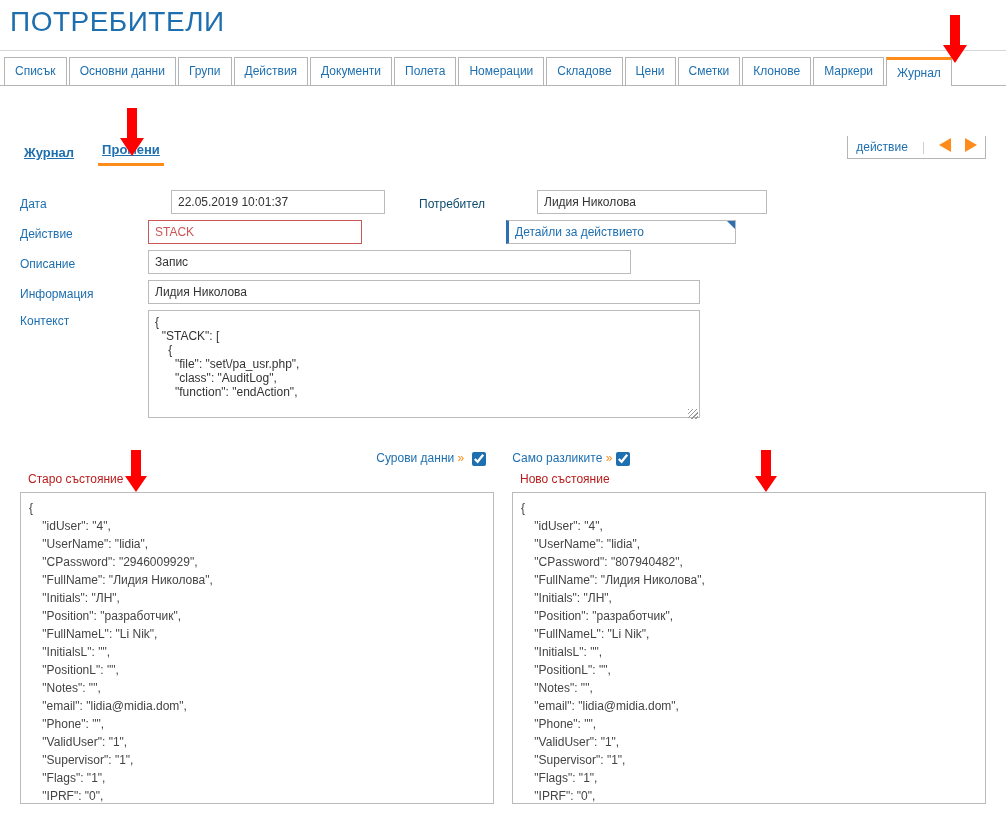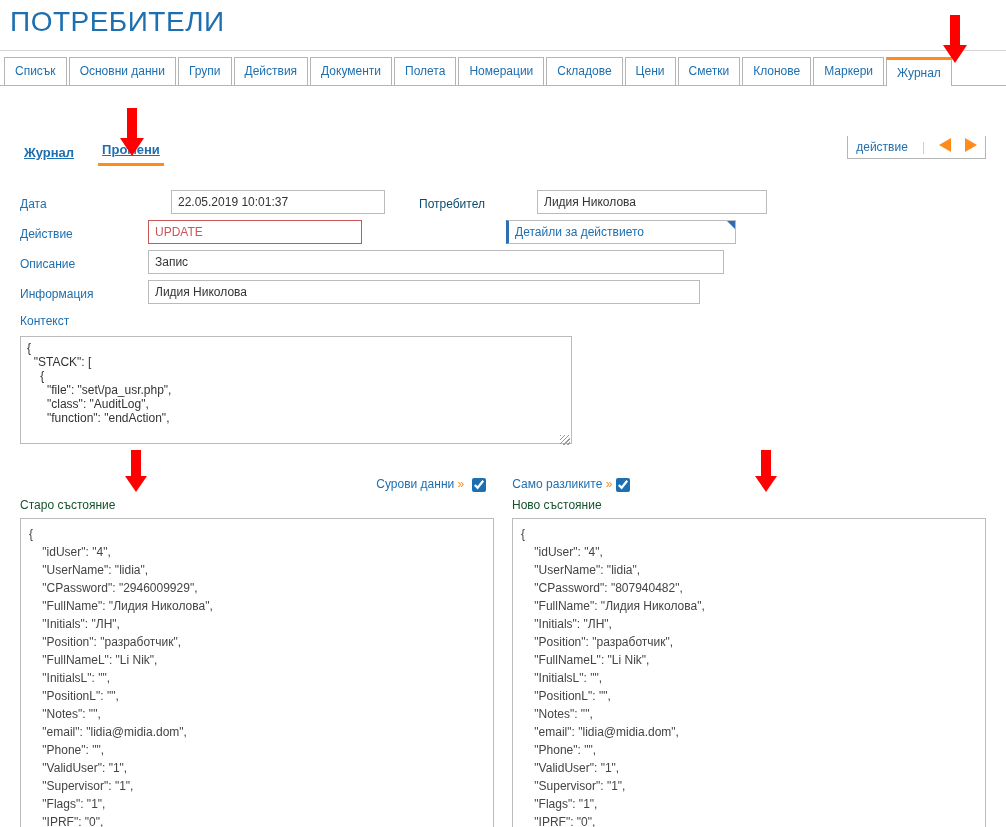--- a/index.html
+++ b/index.html
@@ -26,38 +26,38 @@
   .chevron svg polygon { fill: #ff8c1a; }
 
   .form { margin-top: 24px; }
   .row { display: flex; align-items: center; margin-bottom: 6px; gap: 8px; }
   .lbl { width: 120px; color: #1d6fb0; padding-top: 4px; }
   .lbl-user { width: 110px; color: #0c4a6e; padding-top: 4px; }
   .field { border: 1px solid #bbb; padding: 4px 6px; min-height: 22px; font-size: 12px; }
   .w-date { width: 214px; margin-left: 23px; }
   .w-user { width: 230px; }
   .w-act { width: 214px; }
-  .w-desc { width: 576px; }
+  .w-desc { width: 483px; }
   .w-info { width: 552px; }
   .field.update { border: 1px solid #c55; color: #c55; }
   .field.details { border-left: 3px solid #2d6fb3; color: #1d6fb0; position: relative; width: 230px; }
   .field.details:after { content: ""; position: absolute; right: 0; top: 0; border-top: 8px solid #2d6fb3; border-left: 8px solid transparent; }
   .ctx { width: 552px; height: 108px; border: 1px solid #bbb; overflow-y: scroll; padding: 4px 6px; font-family: inherit; font-size: 12px; resize: none; color: #333; position: relative; }
   .ctx::-webkit-resizer { display: none; }
   .resizer { position: absolute; right: 2px; bottom: 2px; width: 10px; height: 10px; background: repeating-linear-gradient(135deg,#999,#999 1px,transparent 1px,transparent 3px); }
 
   .options { text-align: center; margin: 30px 0 4px; color: #1d6fb0; }
   .options span.raw { margin-right: 4px; }
   .options span.raw .ar, .options span.diff .ar { color: #ff8c1a; }
   .chk { width: 14px; height: 14px; vertical-align: middle; accent-color: #1d6fb0; }
   .options .gap { display: inline-block; width: 20px; }
 
   .states { display: flex; gap: 18px; }
   .state { flex: 1; }
-  .state-title { color: #14532d; padding: 2px 0 6px; }
+  .state-title { color: #b91c1c; padding: 2px 0 6px; margin-left: 8px; }
   .state-box { border: 1px solid #bbb; padding: 6px 8px; font-size: 12px; line-height: 1.5; color: #444; height: 312px; overflow: hidden; }
   .state-box pre { font-family: inherit; white-space: pre; }
 
   .rel { position: relative; }
 </style>
 </head>
 <body class="rel">
 
 <div class="arrow" style="left:943px;top:15px">
   <svg width="24" height="48">
@@ -124,33 +124,33 @@
   <div class="form">
     <div class="row">
       <div class="lbl">Дата</div>
       <div class="field w-date">22.05.2019 10:01:37</div>
       <div style="width:18px"></div>
       <div class="lbl-user">Потребител</div>
       <div class="field w-user">Лидия Николова</div>
     </div>
     <div class="row">
       <div class="lbl">Действие</div>
-      <div class="field w-act update">UPDATE</div>
+      <div class="field w-act update">STACK</div>
       <div style="width:128px"></div>
       <div class="field details">Детайли за действието</div>
     </div>
     <div class="row">
       <div class="lbl">Описание</div>
       <div class="field w-desc">Запис</div>
     </div>
     <div class="row">
       <div class="lbl">Информация</div>
       <div class="field w-info">Лидия Николова</div>
     </div>
-    <div class="row" style="align-items:flex-start; position:relative;flex-direction:column;">
+    <div class="row" style="align-items:flex-start; position:relative;">
       <div class="lbl">Контекст</div>
       <div style="position:relative;">
         <textarea class="ctx" readonly="" style="">{
   "STACK": [
     {
       "file": "set\/pa_usr.php",
       "class": "AuditLog",
       "function": "endAction",</textarea>
         <div class="resizer"></div>
       </div>

